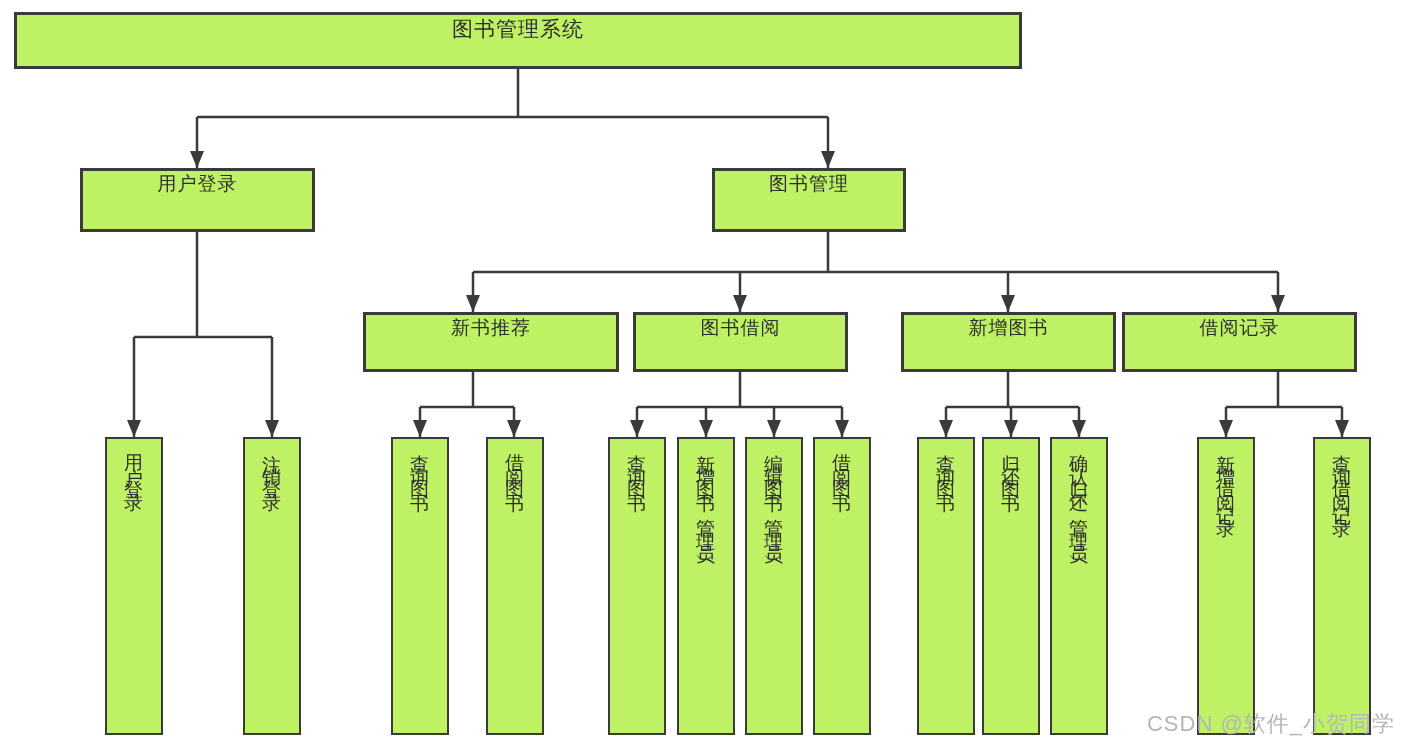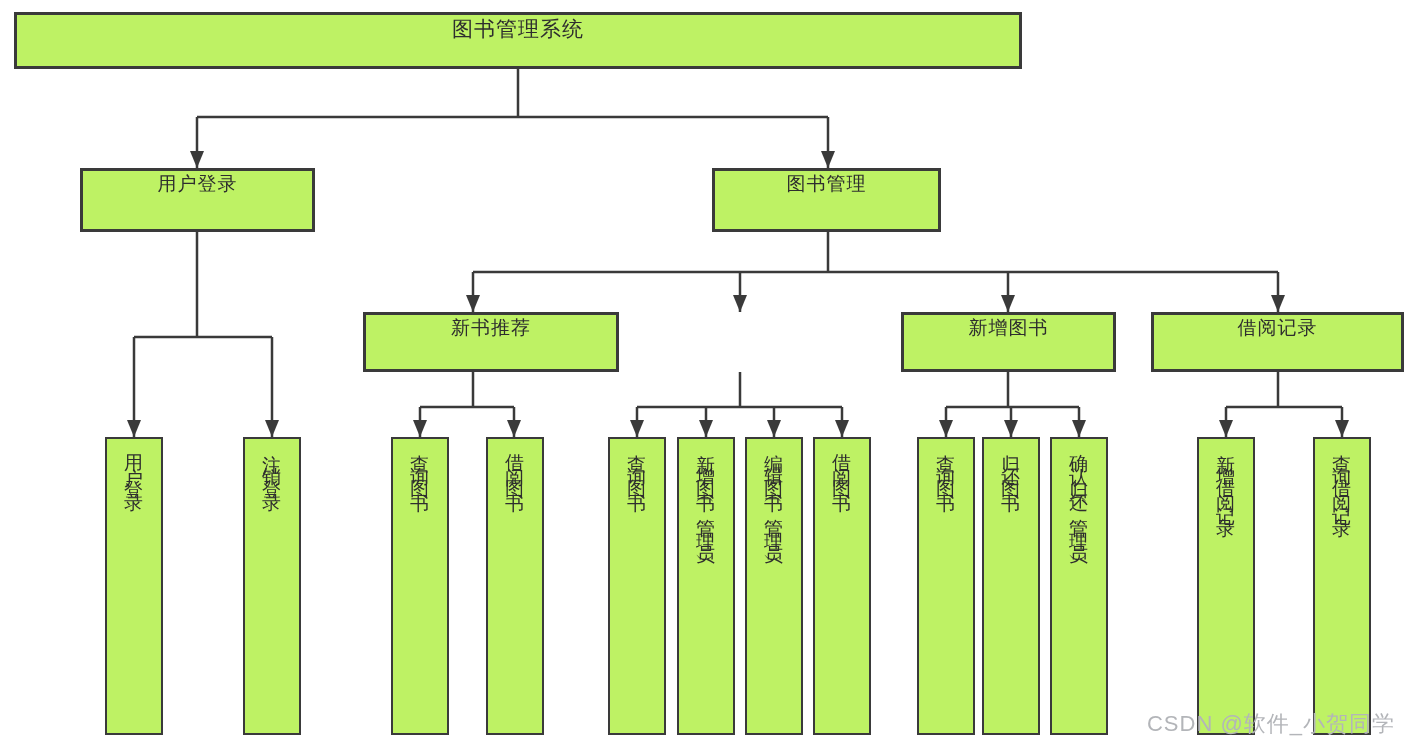--- a/index.html
+++ b/index.html
@@ -117,31 +117,34 @@
     </g>
   </svg>
 
   <div class="box root" style="left:14px;top:12px;width:1008px;height:57px">
     <span class="lbl">图书管理系统</span>
   </div>
 
   <div class="box hnode" style="left:80px;top:168px;width:235px;height:64px">
     <span class="lbl">用户登录</span>
   </div>
-  <div class="box hnode" style="left:712px;top:168px;width:229px;height:64px">
+  <div class="box hnode" style="left:712px;top:168px;width:194px;height:64px">
     <span class="lbl">图书管理</span>
   </div>
 
   <div class="box hnode" style="left:363px;top:312px;width:256px;height:60px">
     <span class="lbl">新书推荐</span>
   </div>
+  <div class="box hnode" style="left:633px;top:312px;width:215px;height:60px">
+    <span class="lbl">图书借阅</span>
+  </div>
   <div class="box hnode" style="left:901px;top:312px;width:215px;height:60px">
     <span class="lbl">新增图书</span>
   </div>
-  <div class="box hnode" style="left:1151px;top:312px;width:253px;height:60px">
+  <div class="box hnode" style="left:1122px;top:312px;width:235px;height:60px">
     <span class="lbl">借阅记录</span>
   </div>
 
   <div class="box leaf" style="left:105px">
     <span class="lbl">用户登录</span>
   </div>
   <div class="box leaf" style="left:243px">
     <span class="lbl">注销登录</span>
   </div>
 

